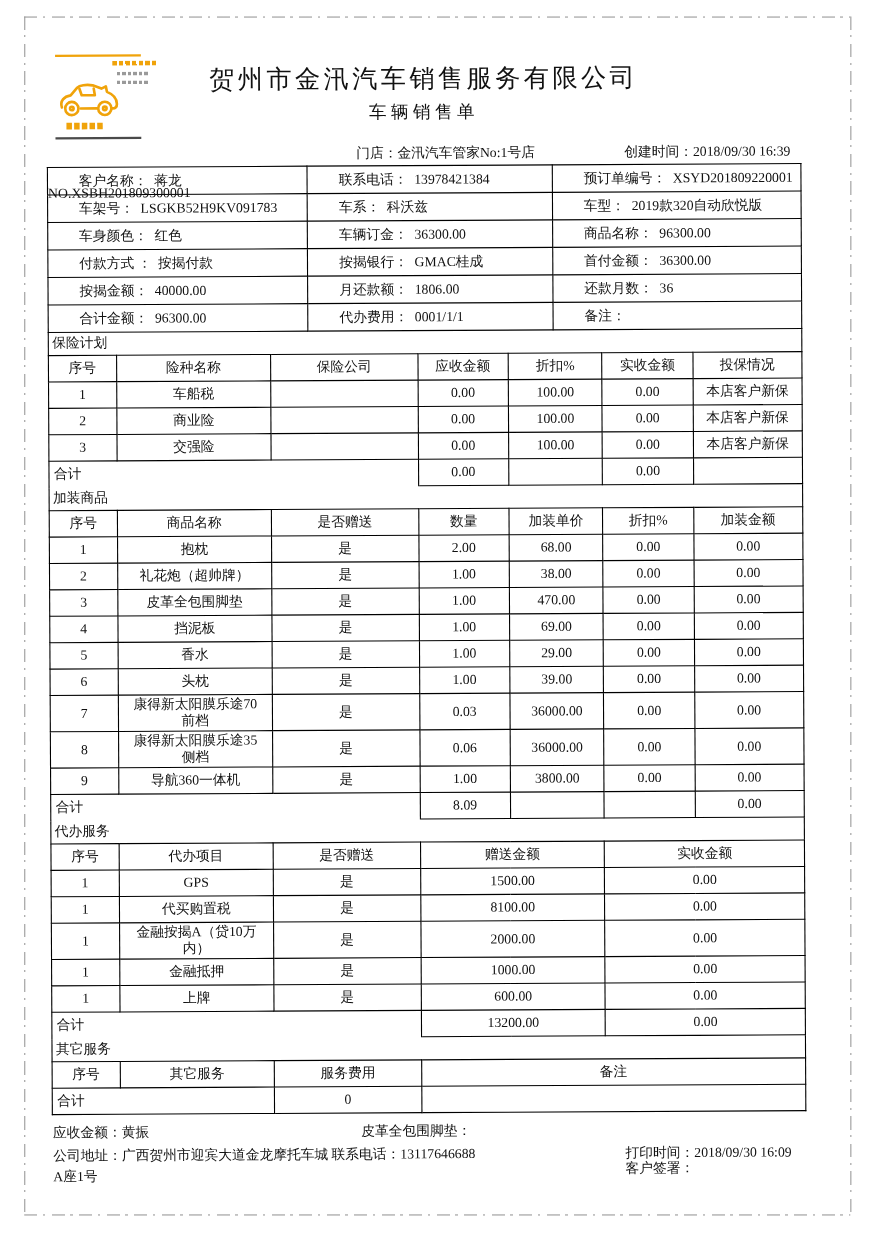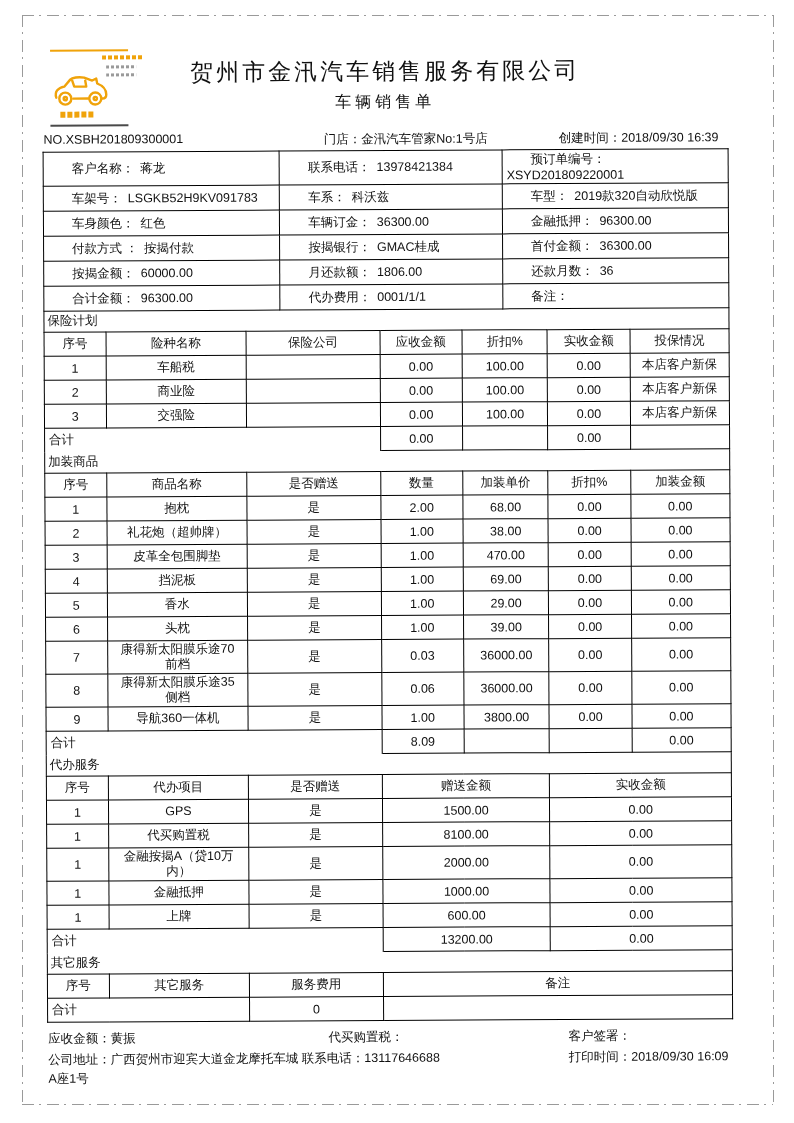--- a/index.html
+++ b/index.html
@@ -1,17 +1,17 @@
 <!DOCTYPE html>
 <html><head>
 <meta charset="utf-8">
 <style>
   html,body{margin:0;padding:0;background:#fff;}
   .page{position:relative;width:794px;height:1123px;background:#fff;overflow:hidden;
-        font-family:Liberation Sans, sans-serif;color:#111;}
+        font-family:Liberation Serif, serif;color:#111;}
   
   .frame-h{position:absolute;height:1px;left:22px;width:751px;
     background:repeating-linear-gradient(to right,#9a9a9a 0 12px,transparent 12px 17px,#9a9a9a 17px 19px,transparent 19px 25px);}
   .frame-v{position:absolute;width:1px;top:15px;height:1089px;
     background:repeating-linear-gradient(to bottom,#9a9a9a 0 12px,transparent 12px 17px,#9a9a9a 17px 19px,transparent 19px 25px);}
   .frame-top{top:15px}.frame-bottom{top:1104px}
   .frame-left{left:22px}.frame-right{left:773px}
 
   .sheet{position:absolute;left:42px;top:40px;width:686px;transform:rotate(-0.3deg);transform-origin:50% 0;}
 
@@ -23,41 +23,41 @@
   .logo-car{position:absolute;left:2px;top:16px;}
   .logo-caption{position:absolute;left:10px;top:56px;display:flex;gap:2px;}
   .logo-caption i{display:block;width:5px;height:6px;background:#f0a30a;}
   .logo-tagline{position:absolute;left:52px;top:0;width:40px;}
   .logo-tagline .t1{height:4px;background:repeating-linear-gradient(to right,#f0a30a 0 4px,transparent 4px 6px);margin-bottom:6px;}
   .logo-tagline .t2{height:3px;background:repeating-linear-gradient(to right,#9a9a9a 0 3px,transparent 3px 5px);margin-bottom:5px;width:30px;margin-left:4px;}
   .company-title{position:absolute;left:0;right:0;top:16px;text-align:center;
      font-size:23px;letter-spacing:3px;font-weight:400;white-space:nowrap;}
   .doc-title{position:absolute;left:0;right:0;top:52px;text-align:center;font-size:16px;letter-spacing:4px;}
   .no-line{position:absolute;left:0;right:0;bottom:2px;height:17px;font-size:12.5px;}
-  .no-line .no{position:absolute;left:1px;}
+  .no-line .no{position:absolute;left:1px;margin-top:36px;}
   .no-line .store{position:absolute;left:41%;}
   .no-line .created{position:absolute;right:10px;}
 
   table{border-collapse:collapse;width:100%;table-layout:fixed;font-size:12.5px;}
   td,th{border:1px solid #000;padding:1px 4px;height:21px;vertical-align:middle;
         font-weight:400;overflow:hidden;}
   .info td{height:22px;text-align:left;}
   .info .lbl{margin-right:6px;margin-left:24px;}
   .sec-title{border-left:1px solid #000;border-right:1px solid #000;height:19px;
      font-size:12.5px;padding:1px 3px 0;}
   .c{text-align:center;}
   .pre{white-space:pre-line;line-height:15px;text-align:center;}
   .nb{border-bottom:none;}
   .total-label{text-align:left;}
 
   .footer{font-size:12.5px;margin-top:7px;line-height:19px;}
   .f-line1{position:relative;height:19px;}
   .f-line1 .a{position:absolute;left:1px;}
   .f-line1 .b{position:absolute;left:41%;}
-  .f-line1 .cpos{position:absolute;left:76%;}
+  .f-line1 .cpos{position:absolute;left:76%;margin-top:35px;}
   .f-line2{position:relative;height:19px;margin-top:2px;}
   .f-line2 .a{position:absolute;left:1px;white-space:nowrap;}
   .f-line2 .b{position:absolute;left:76%;white-space:nowrap;}
   .f-line3{height:19px;padding-left:1px;}
 </style>
 </head>
 <body>
 
 <div class="page">
   <div class="frame-h frame-top"></div>
@@ -122,31 +122,31 @@
 
           <tr>
             <td><span class="lbl">车架号：</span><span>LSGKB52H9KV091783</span></td>
             <td><span class="lbl">车系：</span><span>科沃兹</span></td>
             <td><span class="lbl">车型：</span><span>2019款320自动欣悦版</span></td>
           </tr>
 
           <tr>
             <td><span class="lbl">车身颜色：</span><span>红色</span></td>
             <td><span class="lbl">车辆订金：</span><span>36300.00</span></td>
-            <td><span class="lbl">金融抵押：</span><span>96300.00</span></td>
+            <td><span class="lbl">商品名称：</span><span>96300.00</span></td>
           </tr>
 
           <tr>
             <td><span class="lbl">付款方式 ：</span><span>按揭付款</span></td>
             <td><span class="lbl">按揭银行：</span><span>GMAC桂成</span></td>
             <td><span class="lbl">首付金额：</span><span>36300.00</span></td>
           </tr>
 
           <tr>
-            <td><span class="lbl">按揭金额：</span><span>60000.00</span></td>
+            <td><span class="lbl">按揭金额：</span><span>40000.00</span></td>
             <td><span class="lbl">月还款额：</span><span>1806.00</span></td>
             <td><span class="lbl">还款月数：</span><span>36</span></td>
           </tr>
 
           <tr>
             <td><span class="lbl">合计金额：</span><span>96300.00</span></td>
             <td><span class="lbl">代办费用：</span><span>0001/1/1</span></td>
             <td><span class="lbl">备注：</span><span></span></td>
           </tr>
         </tbody>
@@ -435,21 +435,21 @@
           <td class="total-label" colspan="2">合计</td>
           <td class="c">0</td>
           <td class="c"></td>
         </tr>
       </tbody>
     </table>
 
     <div class="footer">
       <div class="f-line1">
         <span class="a">应收金额：黄振</span>
-        <span class="b">代买购置税：</span>
+        <span class="b">皮革全包围脚垫：</span>
         <span class="cpos">客户签署：</span>
       </div>
       <div class="f-line2">
         <span class="a">公司地址：广西贺州市迎宾大道金龙摩托车城 联系电话：13117646688</span>
         <span class="b">打印时间：2018/09/30 16:09</span>
       </div>
       <div class="f-line3">A座1号</div>
     </div>
 
   </div>

